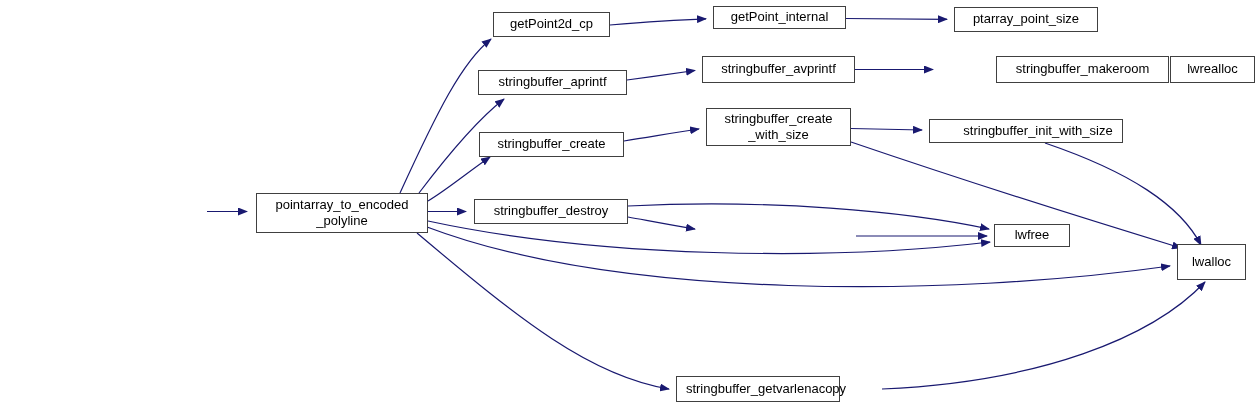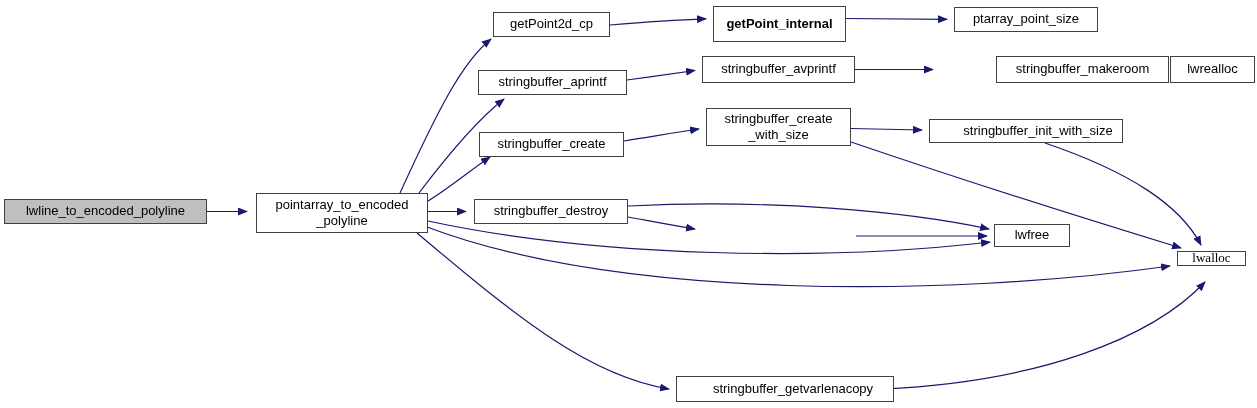--- a/index.html
+++ b/index.html
@@ -65,28 +65,27 @@
       <path marker-end="url(#arrow)" d="M851,128.5 L922,130"></path>
       <path marker-end="url(#arrow)" d="M851,142 C980,186 1122,230 1181,248"></path>
       <path marker-end="url(#arrow)" d="M1045,143 C1130,172 1180,205 1201,245"></path>
       <path marker-end="url(#arrow)" d="M628,206 C770,199 905,211 989,229"></path>
       <path marker-end="url(#arrow)" d="M628,217 C650,221 670,225 695,229"></path>
       <path marker-end="url(#arrow)" d="M856,236 L987,236"></path>
       <path marker-end="url(#arrow)" d="M882,389 C1040,382 1152,338 1205,282"></path>
     </g>
   </svg>
 
-  <div class="node highlight" style="left:4px; top:199px; width:203px; height:25px;">lwline_to_encoded_polyline</div>
 
   <div class="node" style="left:256px; top:193px; width:172px; height:40px;">pointarray_to_encoded
 _polyline</div>
 
   <div class="node" style="left:493px; top:12px; width:117px; height:25px;">getPoint2d_cp</div>
 
-  <div class="node" style="left:713px; top:6px; width:133px; height:36px;font-weight:bold;">getPoint_internal</div>
+  <div class="node" style="left:713px; top:6px; width:133px; height:23px;">getPoint_internal</div>
 
   <div class="node" style="left:954px; top:7px; width:144px; height:25px;">ptarray_point_size</div>
 
   <div class="node" style="left:478px; top:70px; width:149px; height:25px;">stringbuffer_aprintf</div>
 
   <div class="node" style="left:702px; top:56px; width:153px; height:27px;">stringbuffer_avprintf</div>
 
   <div class="node" style="left:996px; top:56px; width:173px; height:27px;">stringbuffer_makeroom</div>
 
   <div class="node" style="left:1170px; top:56px; width:85px; height:27px;">lwrealloc</div>
@@ -96,17 +95,17 @@
   <div class="node" style="left:706px; top:108px; width:145px; height:38px;">stringbuffer_create
 _with_size</div>
 
   <div class="node" style="left:929px; top:119px; width:194px; height:24px;padding-left:24px;">stringbuffer_init_with_size</div>
 
   <div class="node" style="left:474px; top:199px; width:154px; height:25px;">stringbuffer_destroy</div>
 
 
   <div class="node" style="left:994px; top:224px; width:76px; height:23px;">lwfree</div>
 
-  <div class="node" style="left:1177px; top:251px; width:69px; height:15px;font-family:Liberation Serif, serif;">lwalloc</div>
+  <div class="node" style="left:1177px; top:244px; width:69px; height:36px;">lwalloc</div>
 
-  <div class="node" style="left:676px; top:376px; width:218px; height:26px;padding-left:16px;">stringbuffer_getvarlenacopy</div>
+  <div class="node" style="left:676px; top:376px; width:164px; height:26px;padding-left:16px;">stringbuffer_getvarlenacopy</div>
 
 </div>
 
 </body></html>

